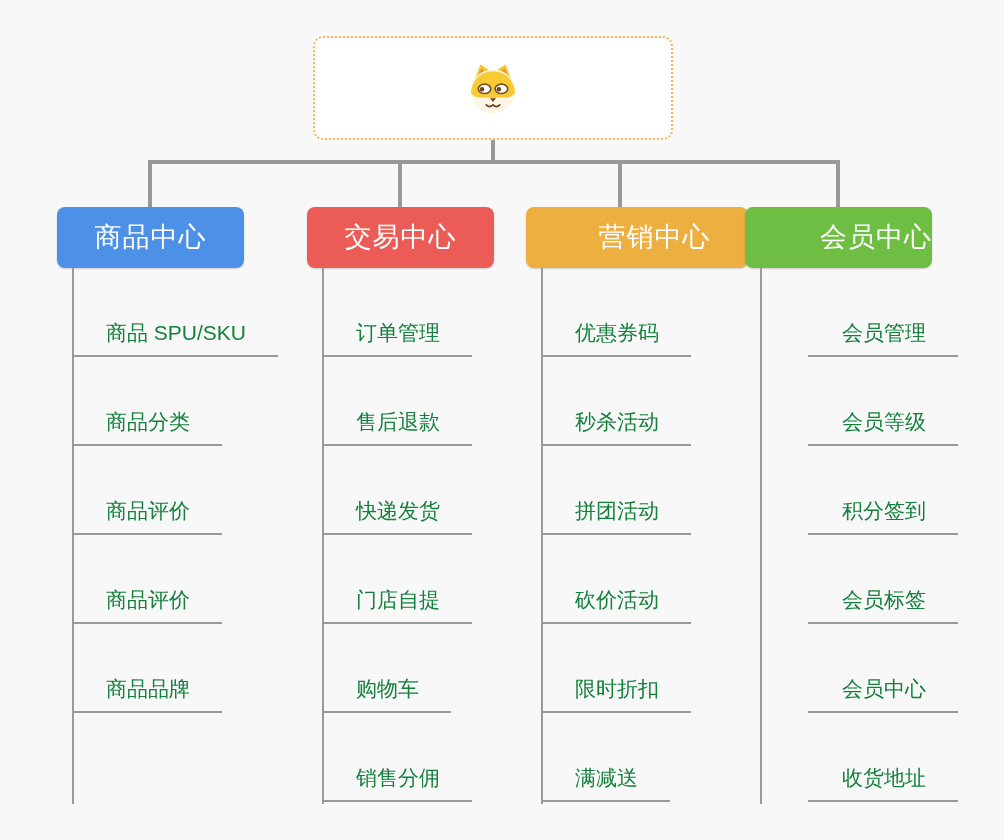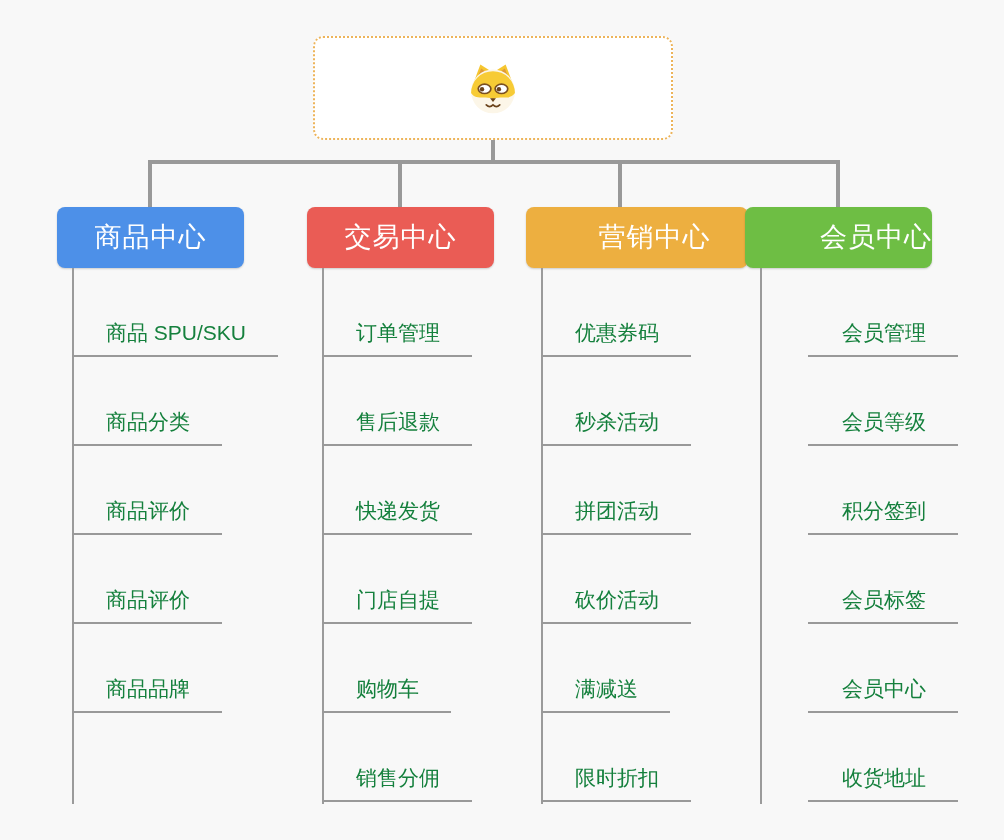--- a/index.html
+++ b/index.html
@@ -88,22 +88,22 @@
     <div class="leaf">门店自提</div>
     <div class="leaf">购物车</div>
     <div class="leaf">销售分佣</div>
   </div>
 
   <div class="col c2">
     <div class="leaf">优惠券码</div>
     <div class="leaf">秒杀活动</div>
     <div class="leaf">拼团活动</div>
     <div class="leaf">砍价活动</div>
+    <div class="leaf">限时折扣</div>
     <div class="leaf">满减送</div>
-    <div class="leaf">限时折扣</div>
   </div>
 
   <div class="col c3">
     <div class="leaf">会员管理</div>
     <div class="leaf">会员等级</div>
     <div class="leaf">积分签到</div>
     <div class="leaf">会员标签</div>
     <div class="leaf">会员中心</div>
     <div class="leaf">收货地址</div>
   </div>

